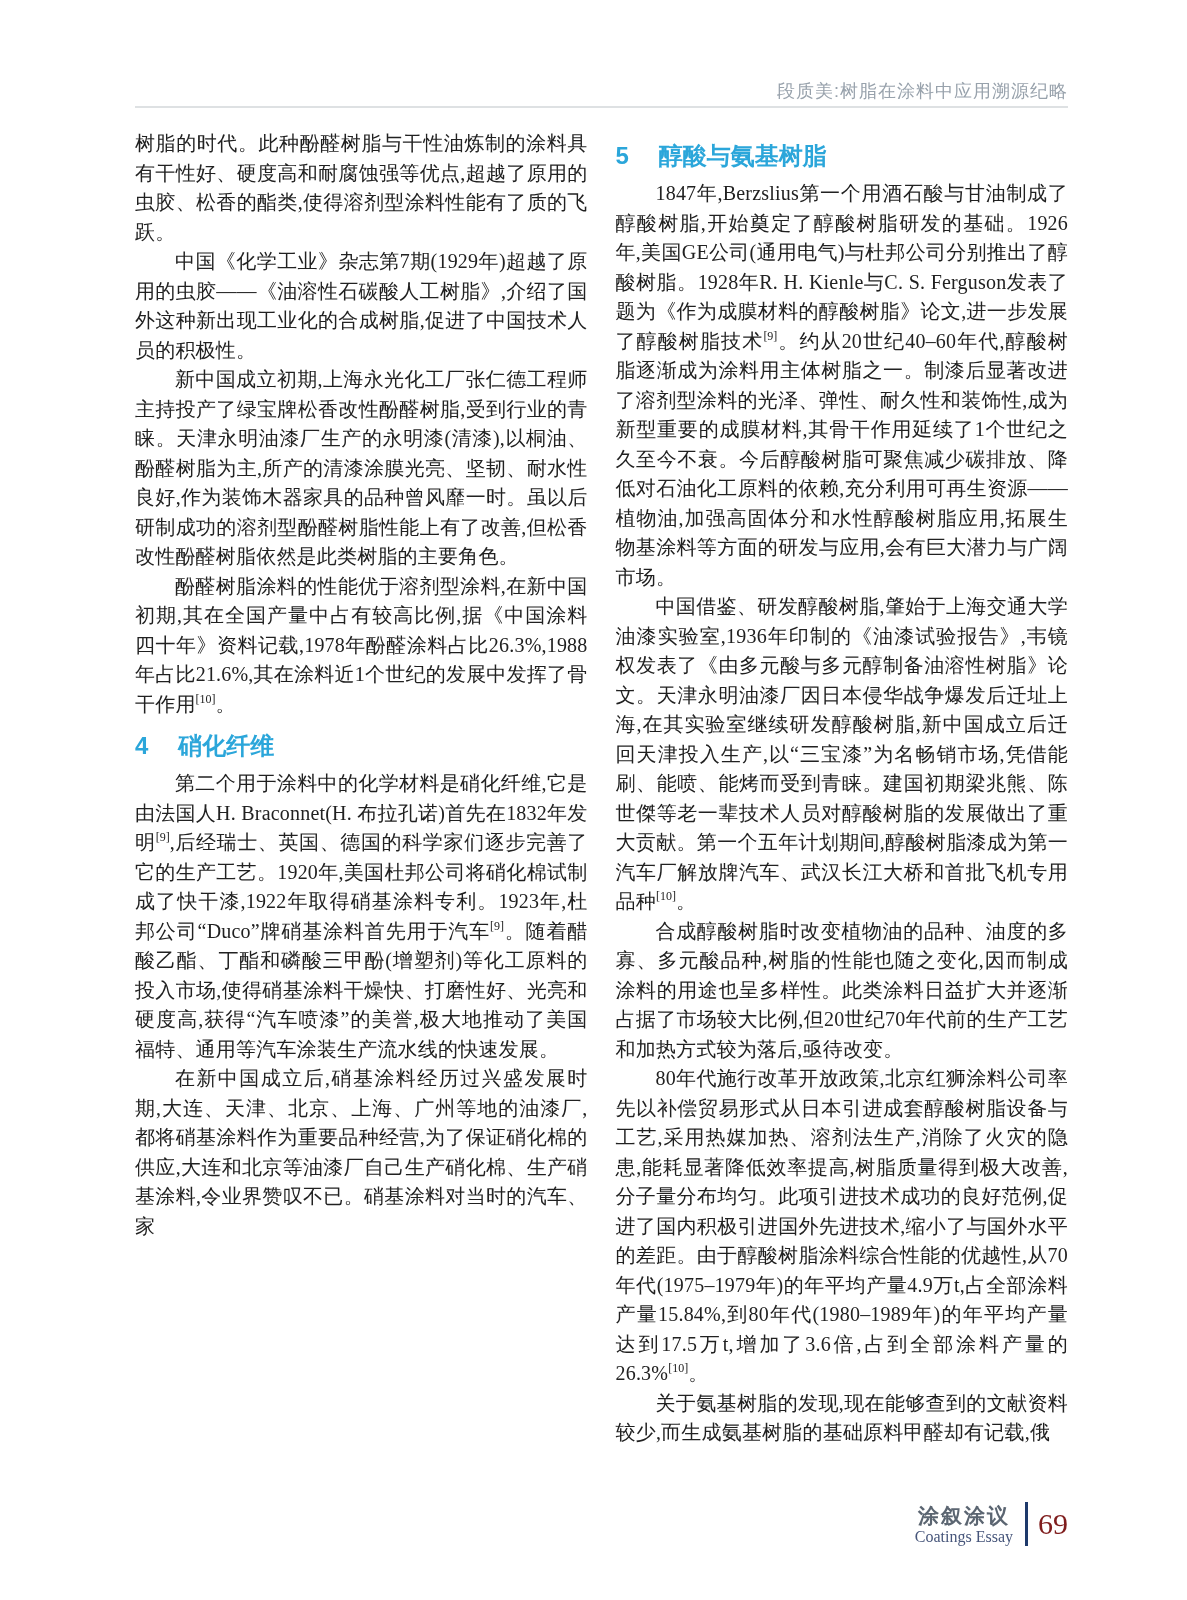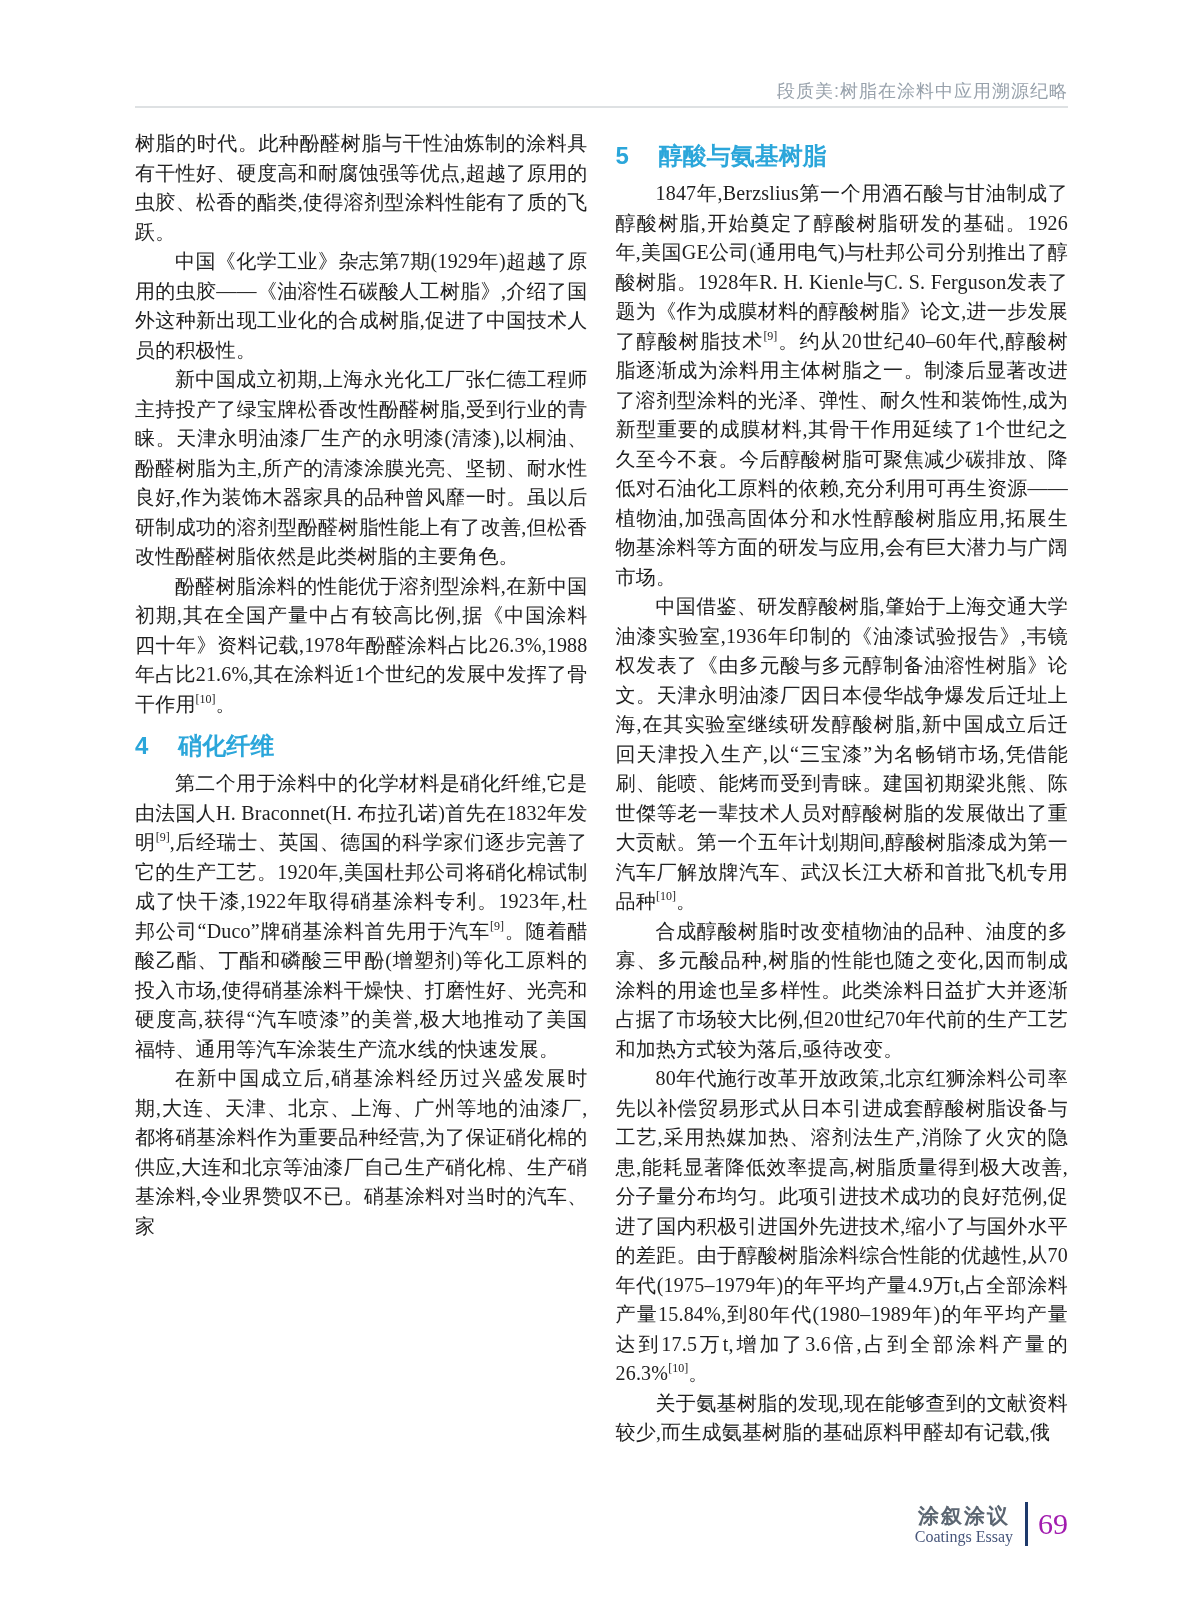--- a/index.html
+++ b/index.html
@@ -60,21 +60,21 @@
   .f-en {
     font-family:"Liberation Serif","DejaVu Serif",serif;
     font-size:16px; line-height:15px; color:#46557A; margin-top:1px;
   }
   .f-bar {
     width:3px; height:44px; background:#1E3A6B;
     margin:0 10px 0 12px; align-self:center;
   }
   .f-num {
     font-family:"Liberation Serif","DejaVu Serif",serif;
-    font-size:30px; color:#a21caf; line-height:44px;
+    font-size:30px; color:#7f1d1d; line-height:44px;
   }
 </style>
 </head>
 <body>
 
 <div class="page">
 
   <div class="running-head">段质美:树脂在涂料中应用溯源纪略</div>
 
   <div class="head-rule"></div>

